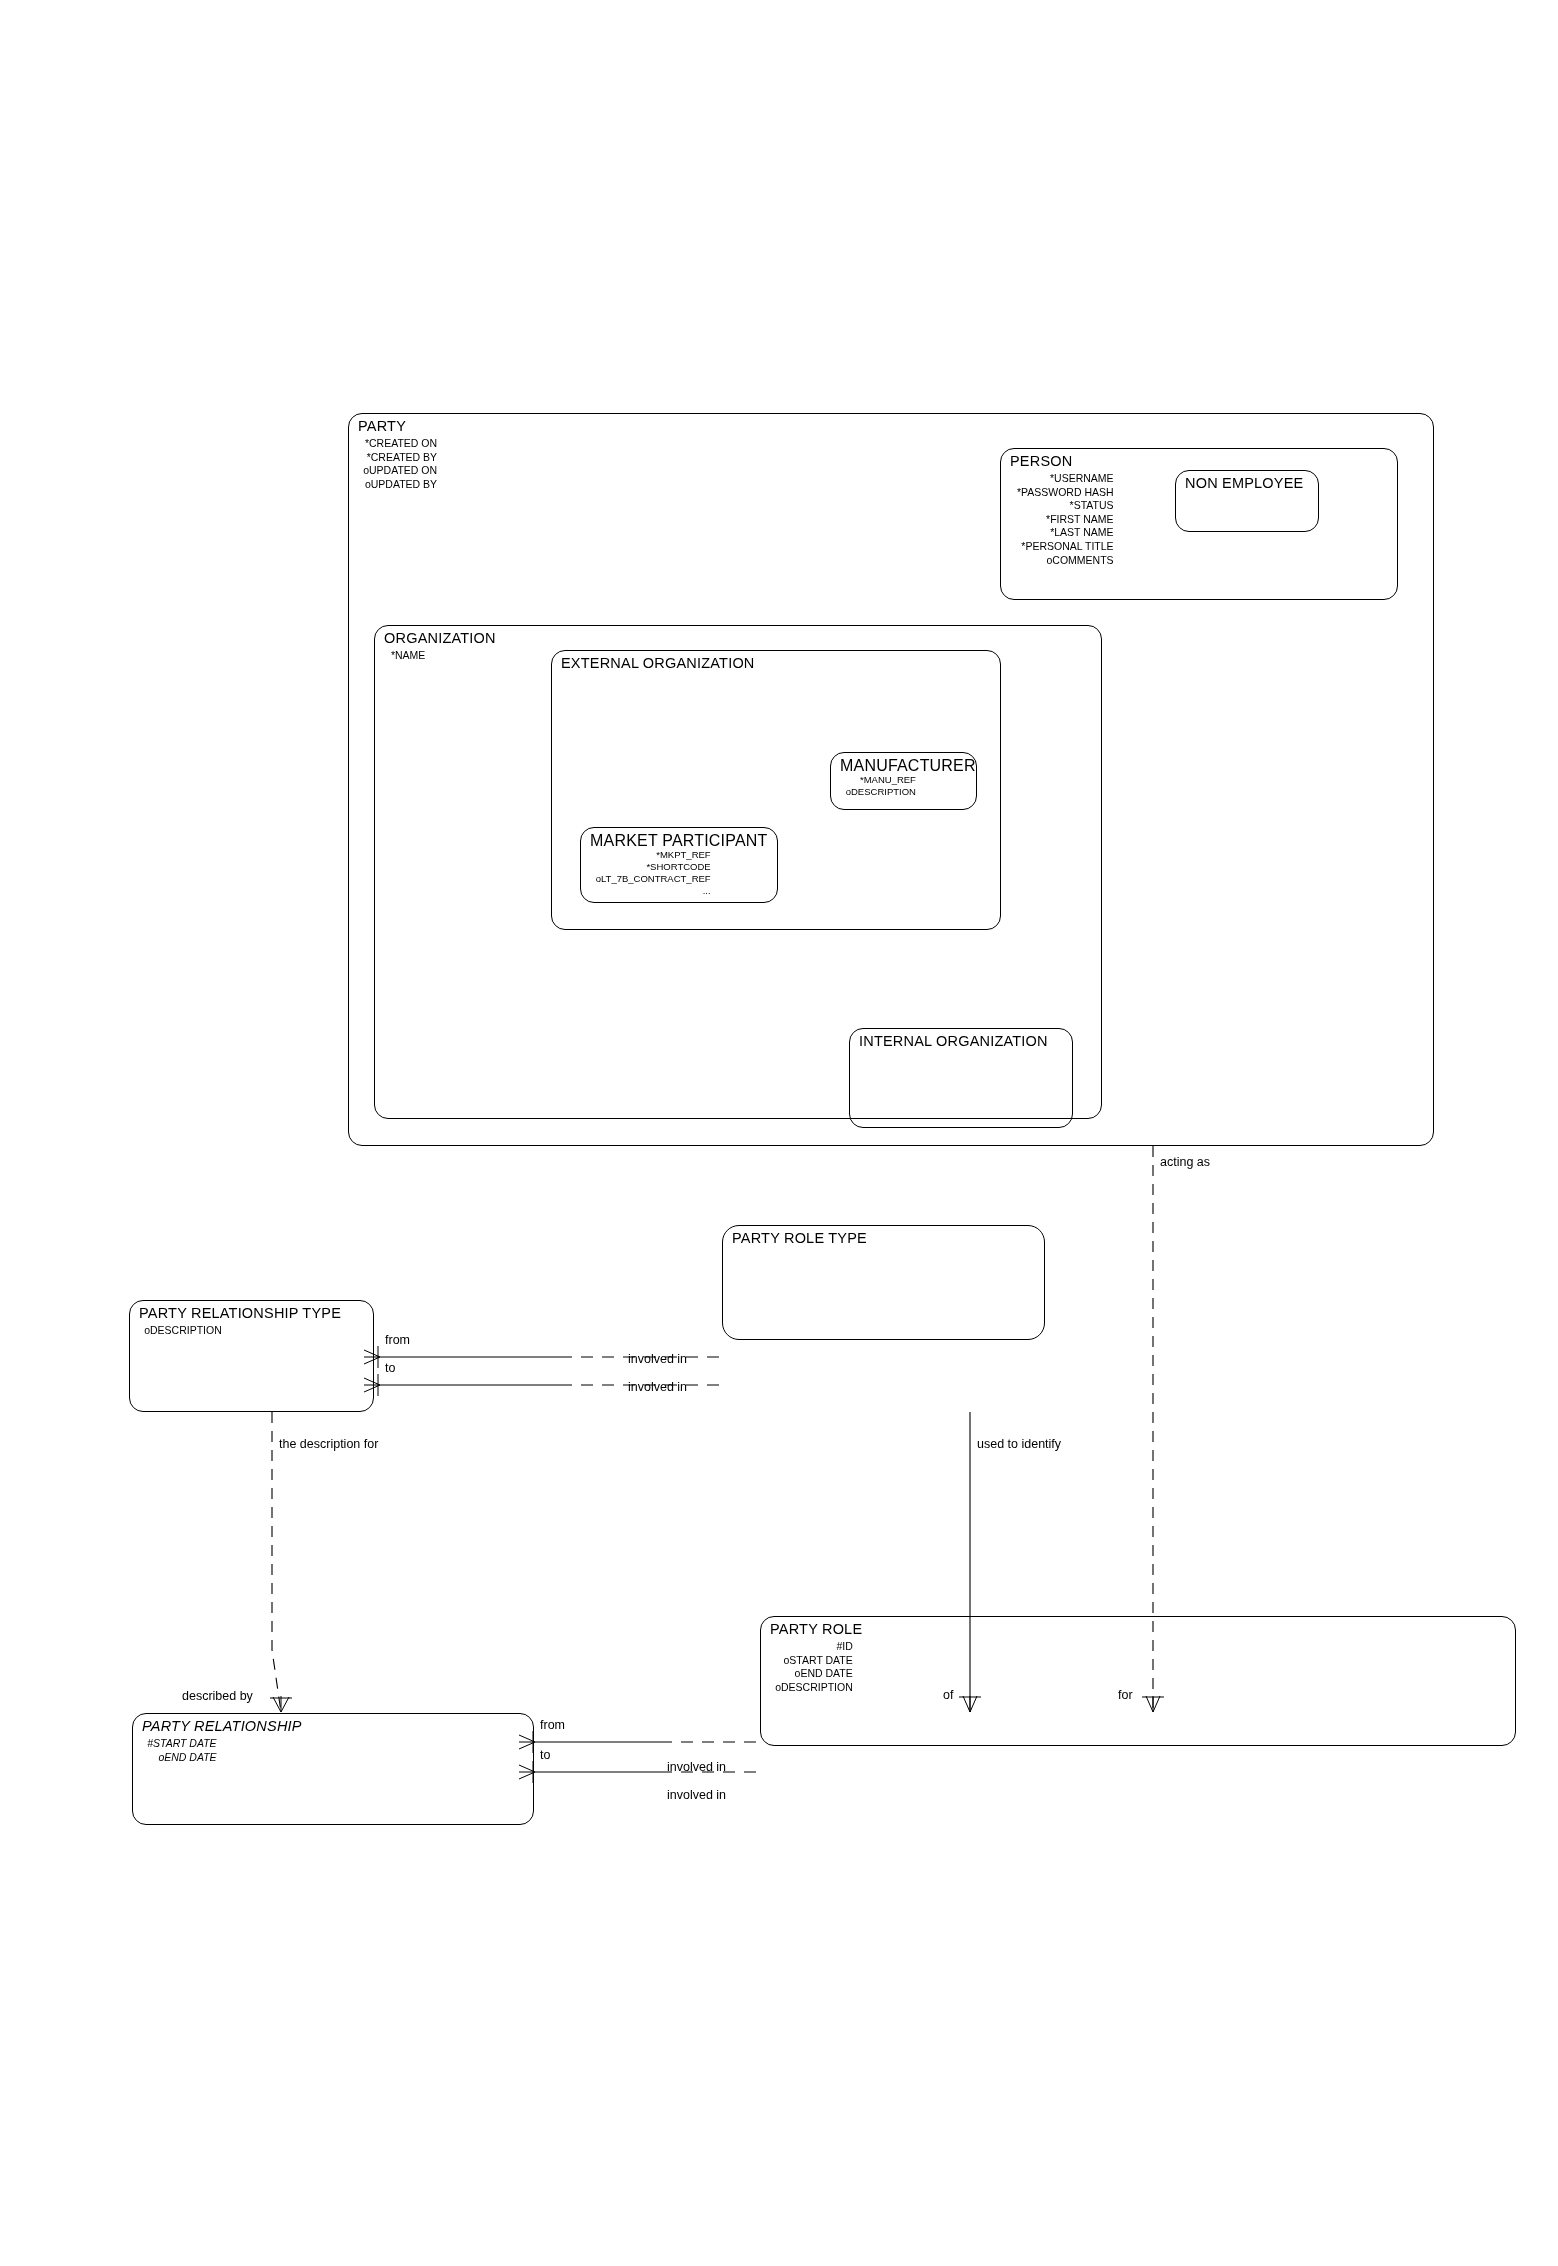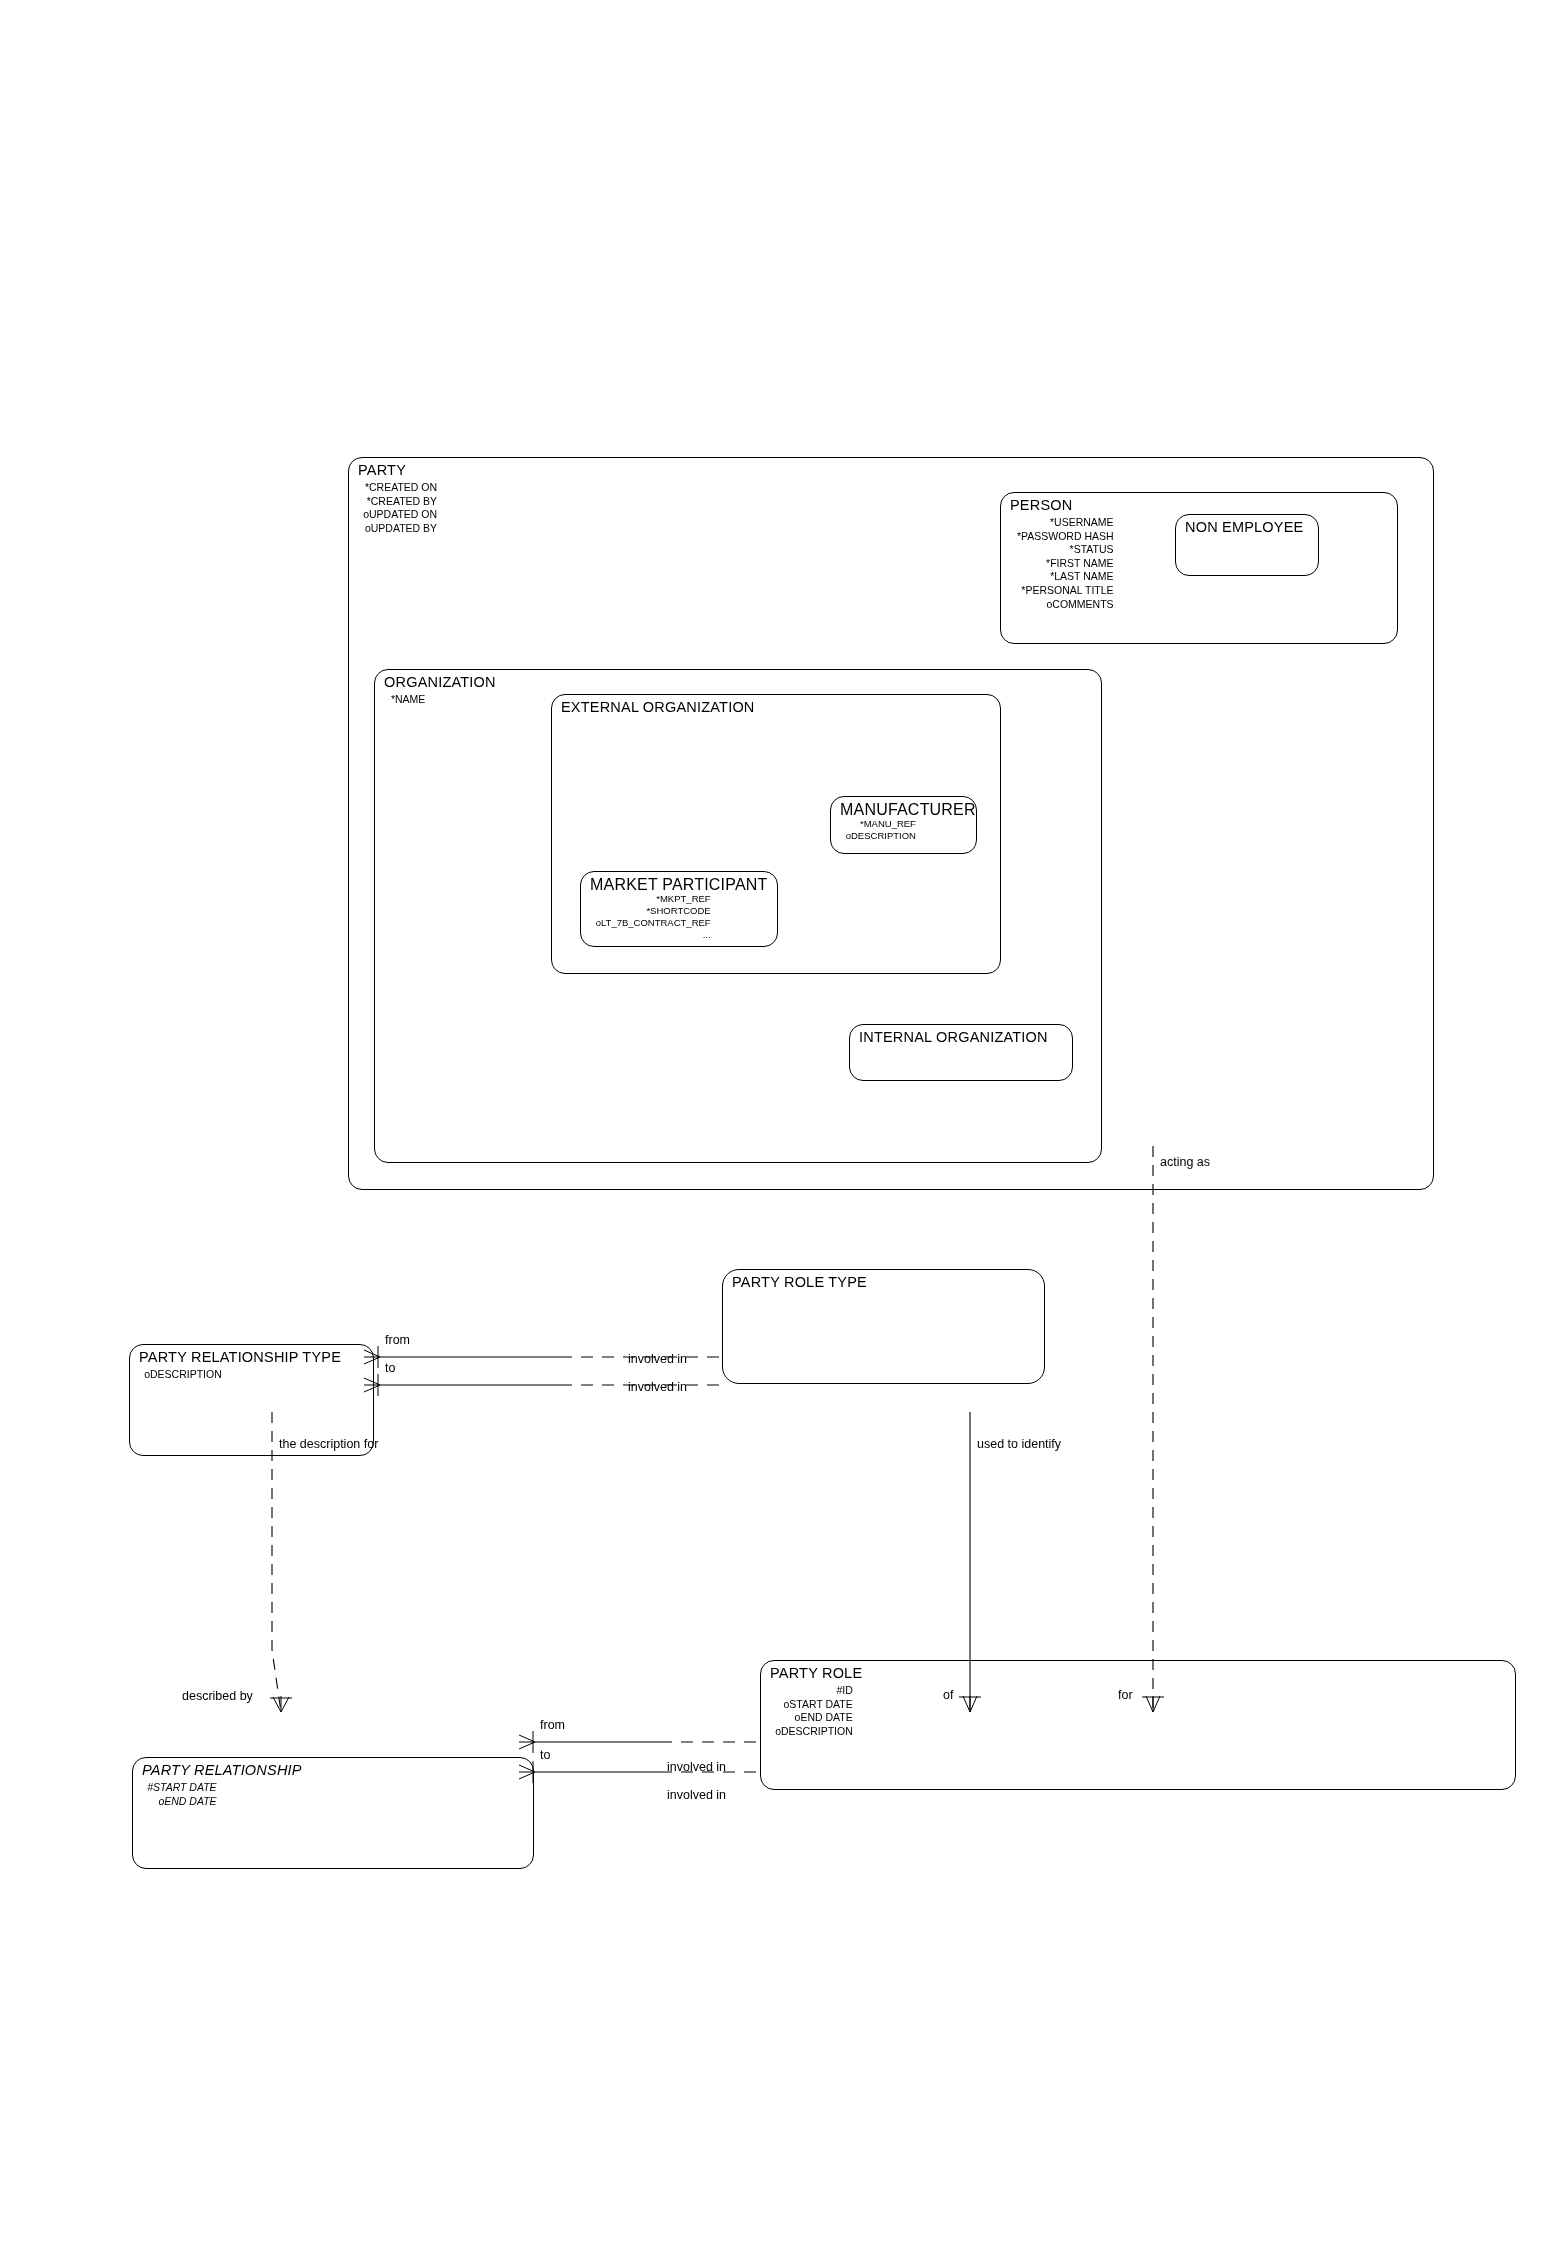--- a/index.html
+++ b/index.html
@@ -19,21 +19,20 @@
     overflow: hidden;
   }
 
   
   .ent {
     position: absolute;
     box-sizing: border-box;
     border: 1px solid #000000;
     border-radius: 14px;
     background: transparent;
-    margin-top: 44px;
   }
   .ent-title {
     position: absolute;
     left: 9px;
     top: 5px;
     font-size: 14.5px;
     letter-spacing: 0.2px;
     white-space: nowrap;
     line-height: 15px;
   }
@@ -161,21 +160,21 @@
   <div class="ent" style="left:580px; top:827px; width:198px; height:76px;">
     <div class="ent-title" style="font-size:16px;">MARKET PARTICIPANT</div>
     <div class="attrs" style="top:21px; font-size:9.5px; line-height:12px;">
         <span class="row"><span class="mark">*</span><span>MKPT_REF</span></span>
         <span class="row"><span class="mark">*</span><span>SHORTCODE</span></span>
         <span class="row"><span class="mark">o</span><span>LT_7B_CONTRACT_REF</span></span>
         <span class="row"><span class="mark"></span><span>...</span></span>
       </div>
   </div>
 
-  <div class="ent" style="left:849px; top:980px; width:224px; height:57px;">
+  <div class="ent" style="left:849px; top:1028px; width:224px; height:100px;">
     <div class="ent-title">INTERNAL ORGANIZATION</div>
   </div>
 
   <div class="ent" style="left:129px; top:1300px; width:245px; height:112px;">
     <div class="ent-title">PARTY RELATIONSHIP TYPE</div>
     <div class="attrs">
         <span class="row"><span class="mark">o</span><span>DESCRIPTION</span></span>
       </div>
   </div>
 

